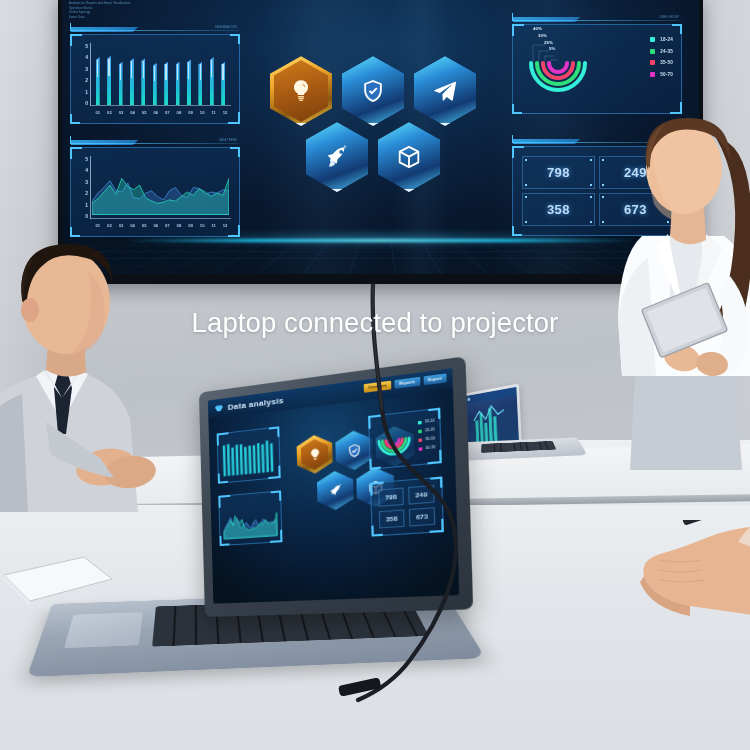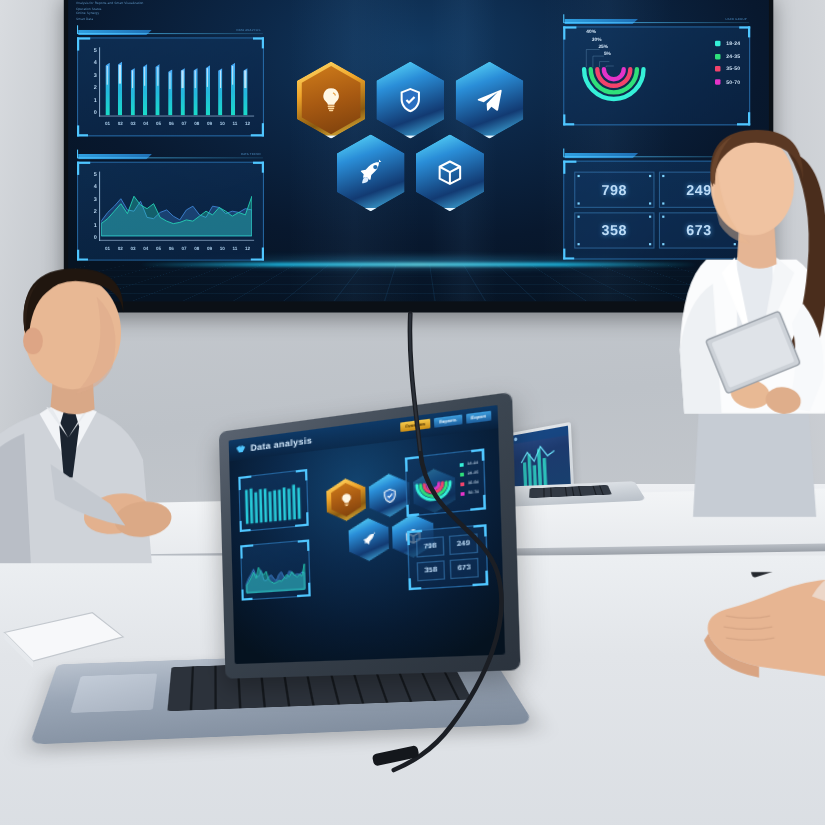--- a/index.html
+++ b/index.html
@@ -595,20 +595,21 @@
         <svg width="26" height="26" viewBox="0 0 24 24">
           <path fill="none" stroke="#ffffff" stroke-width="1.7" stroke-linejoin="round" d="M12 2.6 20.6 7v10L12 21.4 3.4 17V7z"></path>
           <path fill="none" stroke="#ffffff" stroke-width="1.7" stroke-linejoin="round" d="M3.4 7 12 11.6 20.6 7M12 11.6v9.8"></path>
         </svg>
       </div>
 
     </div>
   </div>
 
   <div class="caption">
+    <div>Laptop connected to projector</div>
   </div>
 
   <div class="table-far"></div>
   <div class="table-top"></div>
   <div class="table-edge"></div>
   <div class="table-main"></div>
 
   <div class="person" id="man-left">
     <svg width="215" height="290" viewBox="0 0 215 290">
 

